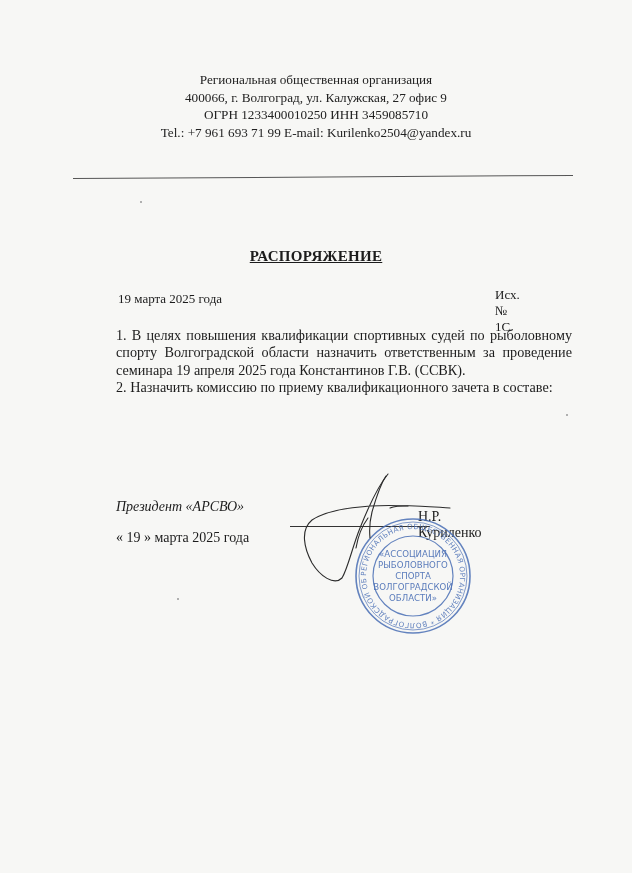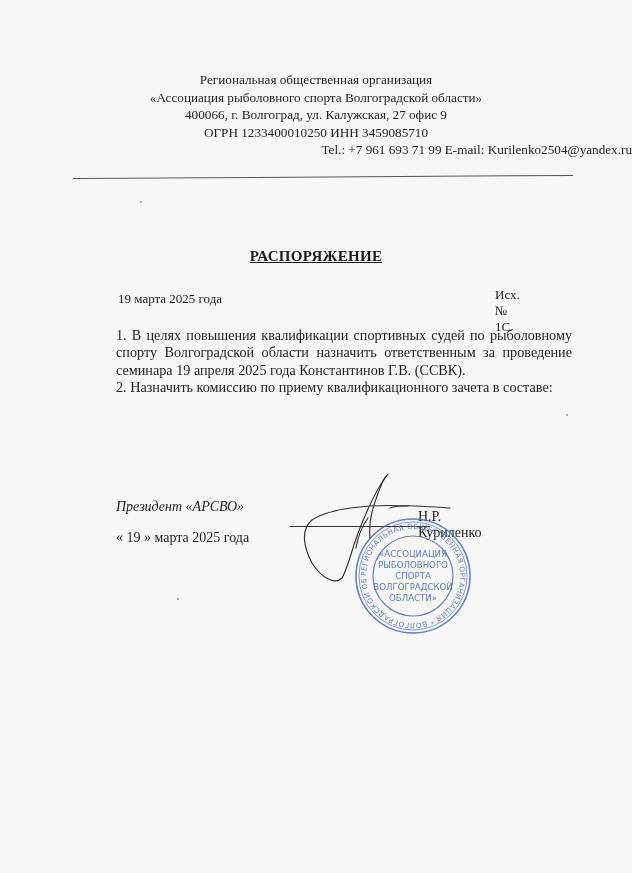--- a/index.html
+++ b/index.html
@@ -9,21 +9,21 @@
     font-family: "Liberation Serif", serif;
     color: #1c1c1c;
     position: relative;
   }
   .page { position: absolute; left: 0; top: 13px; width: 508px; height: 873px; }
   .header {
     position: absolute; left: 0; width: 632px; top: 58px;
     text-align: center; font-size: 13.2px; line-height: 17.5px; color: #222;
   }
   .header div { white-space: nowrap; }
-  .header .l5 { position: relative; left: 0px; text-align: right; }
+  .header .l5 { position: relative; left: 0px; }
   .rule {
     position: absolute; left: 73px; top: 165px; width: 500px; height: 1px;
     background: #555; transform: rotate(-0.35deg); transform-origin: left center;
   }
   .title {
     position: absolute; top: 235px; left: 0; width: 632px; text-align: center;
     font-weight: bold; font-size: 15px; letter-spacing: 0.3px; text-decoration: underline;
   }
   .date-left { position: absolute; left: 118px; top: 278px; font-size: 13px; }
   .ref-right { position: absolute; left: 495px; top: 274px; font-size: 13px; }
@@ -43,21 +43,20 @@
   .stamp { position: absolute; left: 353px; top: 503px; width: 120px; height: 120px; }
   .speck { position: absolute; width: 2px; height: 2px; background: #999; border-radius: 1px; }
 </style>
 </head>
 <body>
 
 <div class="page">
 
   <div class="header">
     <div>Региональная общественная организация</div>
-    <div>«Ассоциация рыболовного спорта Волгоградской области»</div>
     <div>400066, г. Волгоград, ул. Калужская, 27 офис 9</div>
     <div>ОГРН 1233400010250 ИНН 3459085710</div>
     <div class="l5">Tel.: +7 961 693 71 99 E-mail: Kurilenko2504@yandex.ru</div>
   </div>
 
   <div class="rule"></div>
 
   <div class="title">РАСПОРЯЖЕНИЕ</div>
   <div class="date-left">19 марта 2025 года</div>
   <div class="ref-right">Исх. № 1С</div>

